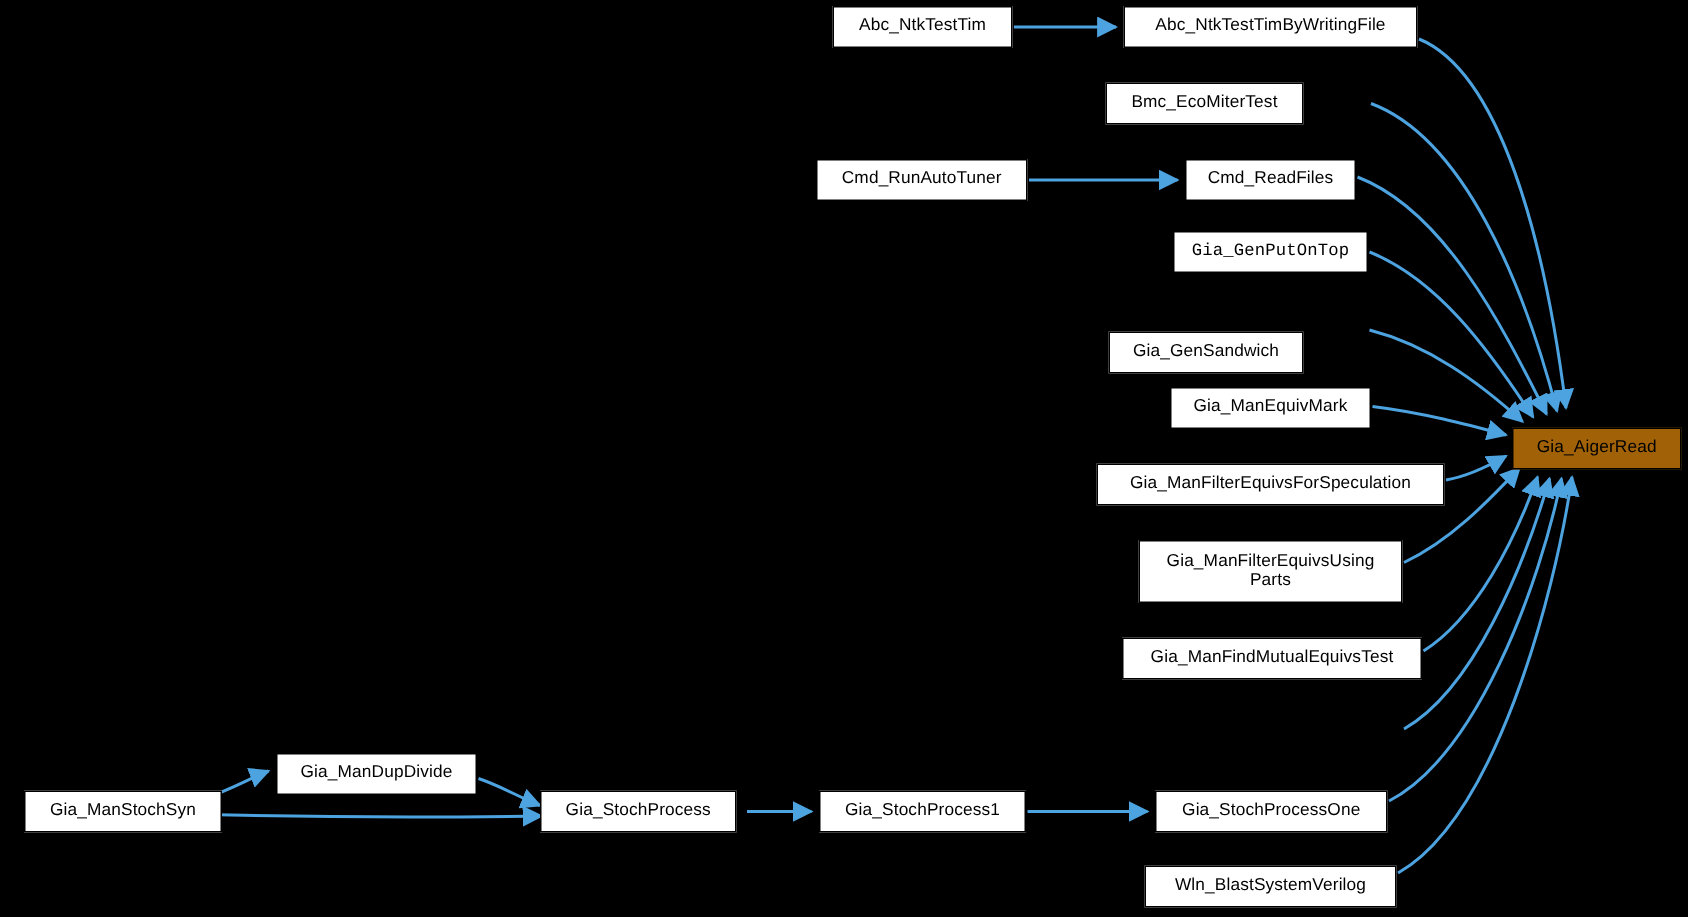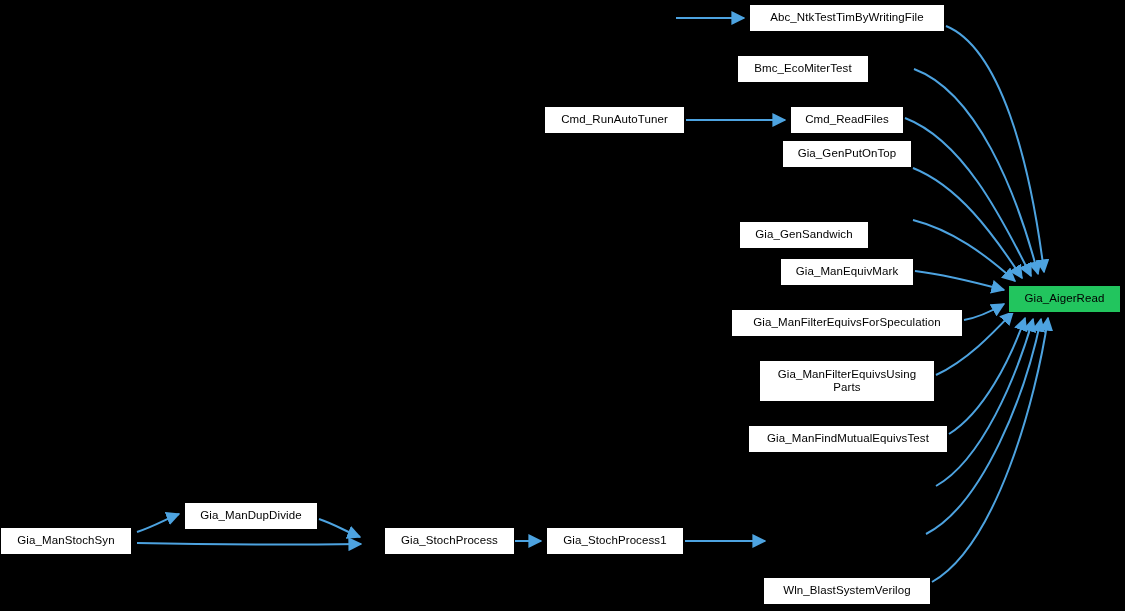--- a/index.html
+++ b/index.html
@@ -32,21 +32,21 @@
     font-size: 11.5px;
     line-height: 1.15;
     display: flex;
     align-items: center;
     justify-content: center;
     text-align: center;
     white-space: pre-line;
     letter-spacing: 0.1px;
   }
   .node.focus {
-    background: #22c55e;
+    background: #a16207;
   }
 </style>
 </head>
 <body>
 
 <div id="canvas">
 
   <svg class="edges" viewBox="0 0 1125 611">
     <defs>
       <marker id="arrow" viewBox="0 0 10 10" refX="9" refY="5" markerWidth="7" markerHeight="7" orient="auto-start-reverse">
@@ -73,49 +73,51 @@
       <path d="M 932 582 C 996 546 1036 400 1048 318"></path>
 
       <path d="M 137 532 C 155 526 166 519 179 514"></path>
       <path d="M 137 543 C 220 545 290 545 361 544"></path>
       <path d="M 319 519 C 334 524 345 531 360 537"></path>
       <path d="M 498 541 L 541 541"></path>
       <path d="M 685 541 L 765 541"></path>
     </g>
   </svg>
 
+  <div class="node" style="left:555px; top:4px; width:120px; height:28px;">Abc_NtkTestTim</div>
 
   <div class="node" style="left:749px; top:4px; width:196px; height:28px;text-align:right;">Abc_NtkTestTimByWritingFile</div>
 
   <div class="node" style="left:737px; top:55px; width:132px; height:28px;">Bmc_EcoMiterTest</div>
 
   <div class="node" style="left:544px; top:106px; width:141px; height:28px;">Cmd_RunAutoTuner</div>
 
   <div class="node" style="left:790px; top:106px; width:114px; height:28px;">Cmd_ReadFiles</div>
 
-  <div class="node" style="left:782px; top:140px; width:130px; height:28px;">Gia_GenPutOnTop</div>
+  <div class="node" style="left:782px; top:154px; width:130px; height:28px;font-family:Liberation Mono, monospace;">Gia_GenPutOnTop</div>
 
   <div class="node" style="left:739px; top:207px; width:130px; height:28px;margin-top:14px;">Gia_GenSandwich</div>
 
   <div class="node" style="left:780px; top:258px; width:134px; height:28px;">Gia_ManEquivMark</div>
 
   <div class="node" style="left:731px; top:309px; width:232px; height:28px;">Gia_ManFilterEquivsForSpeculation</div>
 
   <div class="node" style="left:759px; top:360px; width:176px; height:42px;">Gia_ManFilterEquivsUsing
 Parts</div>
 
   <div class="node" style="left:748px; top:425px; width:200px; height:28px;">Gia_ManFindMutualEquivsTest</div>
 
 
+  <div class="node" style="left:770px; top:527px; width:155px; height:28px;">Gia_StochProcessOne</div>
 
   <div class="node" style="left:763px; top:577px; width:168px; height:28px;text-align:right;">Wln_BlastSystemVerilog</div>
 
-  <div class="node" style="left:0; top:527px; width:132px; height:28px;text-align:right;">Gia_ManStochSyn</div>
+  <div class="node" style="left:16px; top:527px; width:132px; height:28px;text-align:right;">Gia_ManStochSyn</div>
 
   <div class="node" style="left:184px; top:502px; width:134px; height:28px;">Gia_ManDupDivide</div>
 
-  <div class="node" style="left:384px; top:527px; width:131px; height:28px;">Gia_StochProcess</div>
+  <div class="node" style="left:360px; top:527px; width:131px; height:28px;">Gia_StochProcess</div>
 
   <div class="node" style="left:546px; top:527px; width:138px; height:28px;">Gia_StochProcess1</div>
 
   <div class="node focus" style="left:1008px; top:285px; width:113px; height:28px;">Gia_AigerRead</div>
 
 </div>
 
 </body></html>

